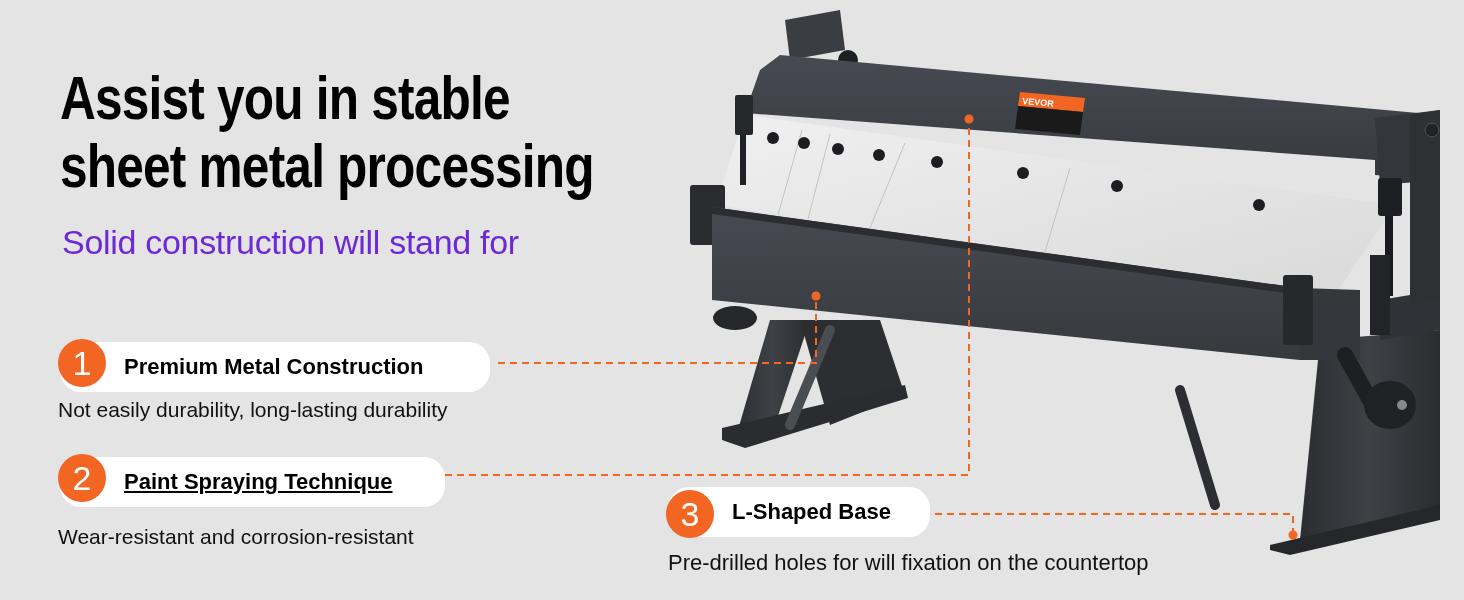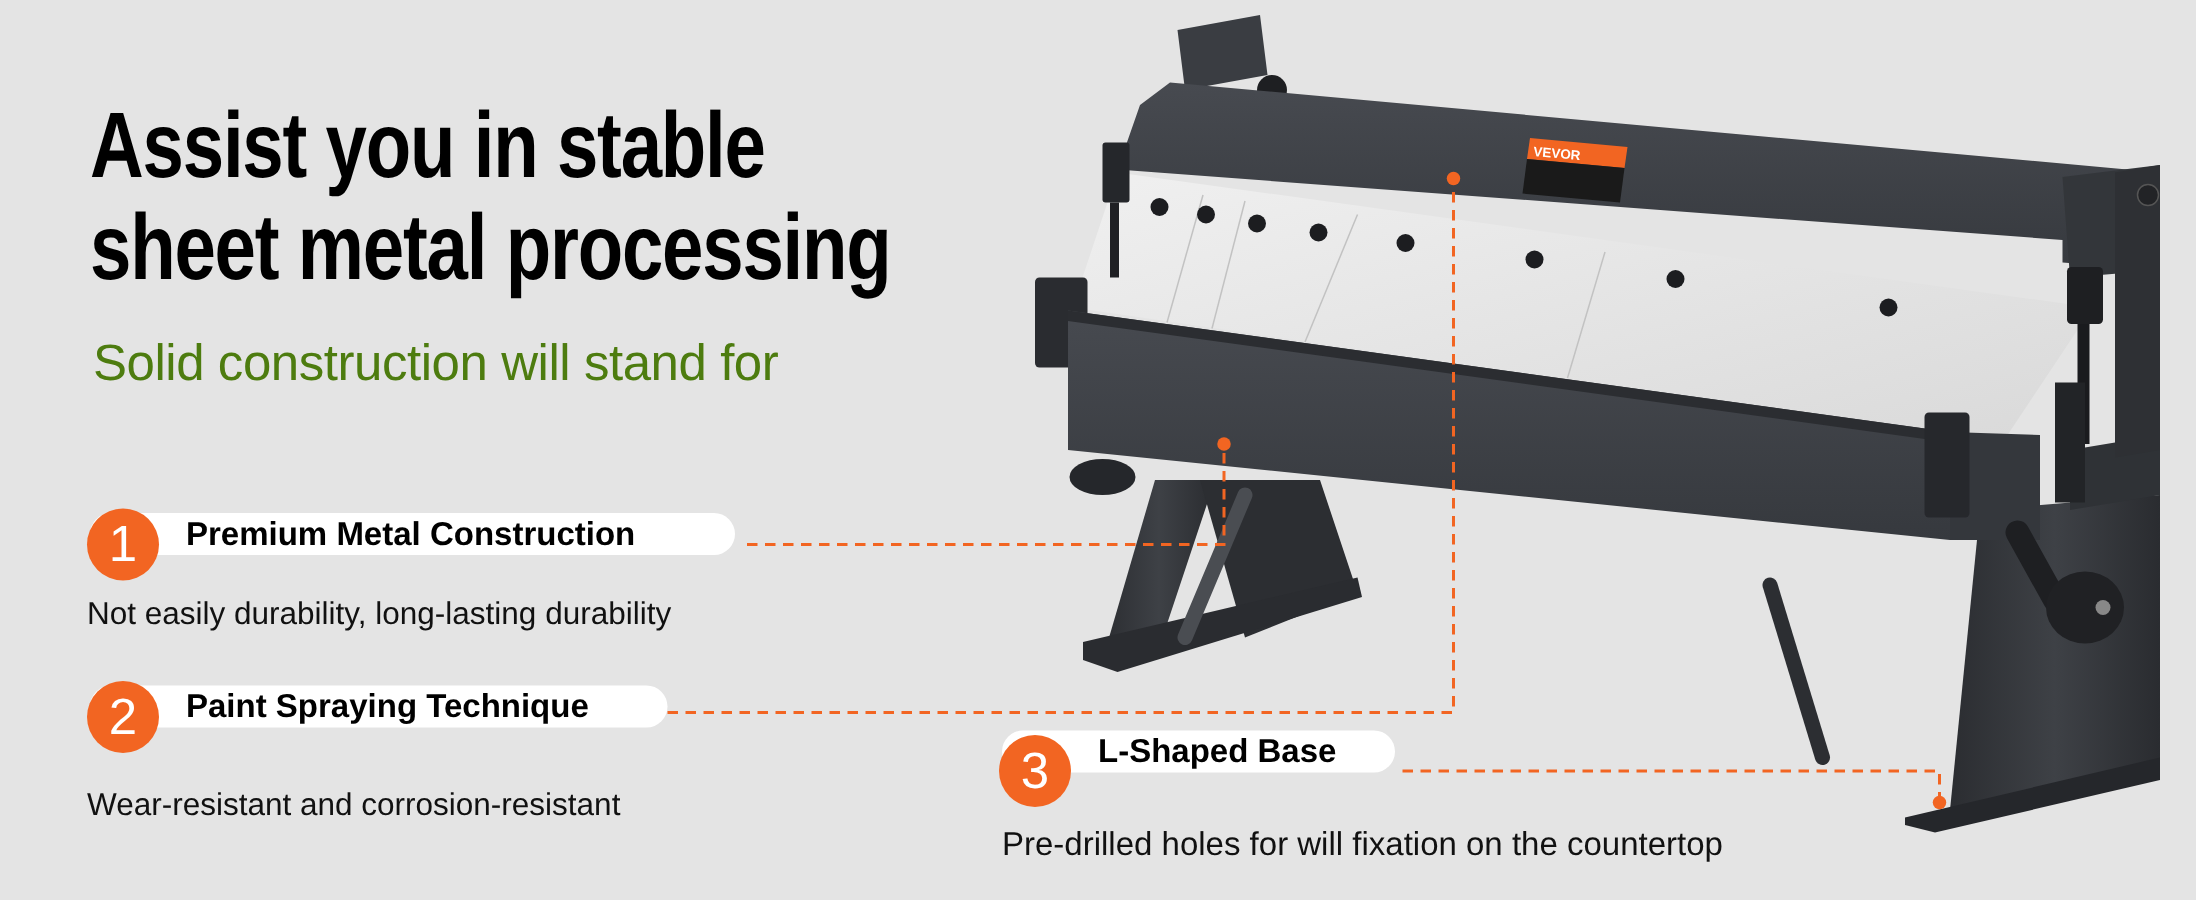--- a/index.html
+++ b/index.html
@@ -19,27 +19,27 @@
     line-height: 68px;
     letter-spacing: -1px;
     transform: scaleX(0.80);
     transform-origin: left top;
     white-space: nowrap;
   }
   .headline div { display: block; }
   .subhead {
     position: absolute; left: 62px; top: 218px;
     font-size: 34px; line-height: 48px;
-    color: #4d7c0f;
+    color: #6d28d9;
     letter-spacing: -0.3px;
   }
   .feature { position: absolute; }
   .pill {
     position: absolute;
-    height: 28px;
+    height: 50px;
     background: #ffffff;
     border-radius: 21px;
     display: flex; align-items: center;
     padding-left: 64px; padding-right: 26px;
     font-weight: 700; font-size: 22px;
     white-space: nowrap;
   }
   .badge {
     position: absolute;
     width: 48px; height: 48px;
@@ -170,21 +170,21 @@
 
   <div class="feature">
     <div class="pill" style="left:60px; top:342px; width:430px;">
       <span>Premium Metal Construction</span>
     </div>
     <div class="badge" style="left:58px; top:339px;">1</div>
     <div class="desc" style="left:58px; top:398px;">Not easily durability, long-lasting durability</div>
   </div>
 
   <div class="feature">
-    <div class="pill" style="left:60px; top:457px; width:385px;">
+    <div class="pill" style="left:60px; top:457px; width:385px;text-decoration:underline;">
       <span>Paint Spraying Technique</span>
     </div>
     <div class="badge" style="left:58px; top:454px;">2</div>
     <div class="desc" style="left:58px; top:525px;">Wear-resistant and corrosion-resistant</div>
   </div>
 
   <div class="feature">
     <div class="pill" style="left:668px; top:487px; width:262px;">
       <span>L-Shaped Base</span>
     </div>

